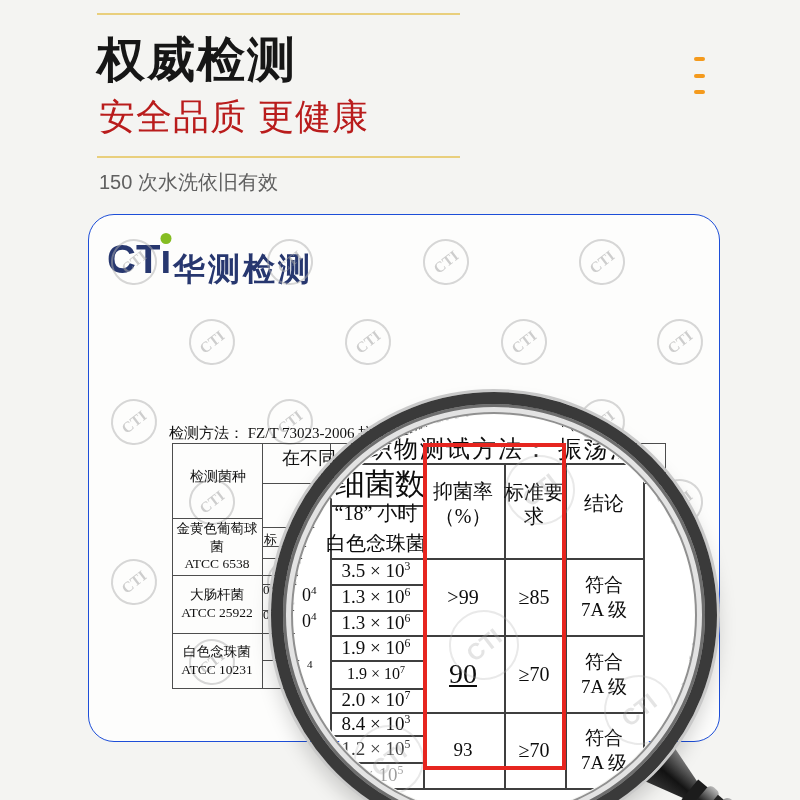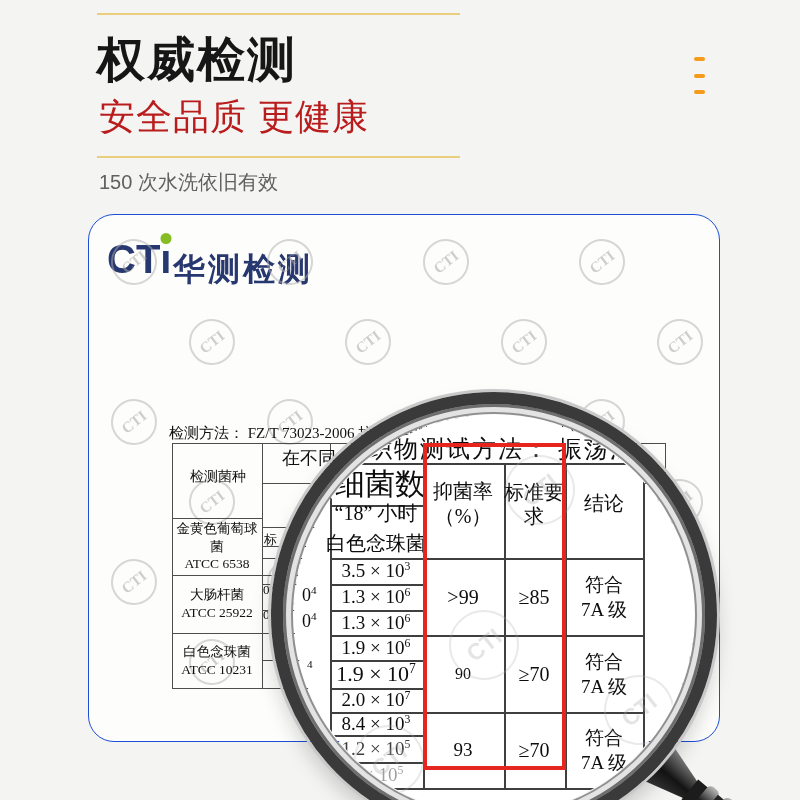--- a/index.html
+++ b/index.html
@@ -176,32 +176,32 @@
   <div class="ltext" style="left:169px;top:76px;font-size:20px;">抑菌率</div>
   <div class="ltext" style="left:169px;top:101px;font-size:20px;">（%）</div>
   <div class="ltext" style="left:240px;top:77px;font-size:20px;">标准要</div>
   <div class="ltext" style="left:240px;top:101px;font-size:20px;">求</div>
   <div class="ltext" style="left:310px;top:88px;font-size:20px;">结论</div>
   <div id="lens-counts">
       <div class="ltext" style="left: 82px; top: 156px; font-size: 19px;">3.5 × 10<sup>3</sup></div>
       <div class="ltext" style="left: 82px; top: 182px; font-size: 19px;">1.3 × 10<sup>6</sup></div>
       <div class="ltext" style="left: 82px; top: 207.5px; font-size: 19px;">1.3 × 10<sup>6</sup></div>
       <div class="ltext" style="left: 82px; top: 232.5px; font-size: 19px;">1.9 × 10<sup>6</sup></div>
-      <div class="ltext" style="left: 82px; top: 259px; font-size: 22px;">1.9 × 10<sup>7</sup></div>
+      <div class="ltext" style="left: 82px; top: 259px; font-size: 16px;">1.9 × 10<sup>7</sup></div>
       <div class="ltext" style="left: 82px; top: 285px; font-size: 19px;">2.0 × 10<sup>7</sup></div>
       <div class="ltext" style="left: 82px; top: 308.5px; font-size: 19px;">8.4 × 10<sup>3</sup></div>
       <div class="ltext" style="left: 82px; top: 333.5px; font-size: 19px; opacity: 0.8;">1.2 × 10<sup>5</sup></div>
       <div class="ltext" style="left: 82px; top: 360px; font-size: 19px; opacity: 0.4;">1 × 10<sup>5</sup></div>
     </div>
   <div id="lens-groups">
       <div class="ltext" style="left: 169px; top: 181.5px; font-size: 20px;">&gt;99</div>
       <div class="ltext" style="left: 240px; top: 181.5px; font-size: 20px;">≥85</div>
       <div class="ltext" style="left: 310px; top: 169.5px; font-size: 19px;">符合</div>
       <div class="ltext" style="left: 310px; top: 194.5px; font-size: 19px;">7A 级</div>
-      <div class="ltext" style="left: 169px; top: 258.5px; font-size: 16px;">90</div>
+      <div class="ltext" style="left: 169px; top: 258.5px; font-size: 28px; text-decoration: underline;">90</div>
       <div class="ltext" style="left: 240px; top: 258.5px; font-size: 20px;">≥70</div>
       <div class="ltext" style="left: 310px; top: 246.5px; font-size: 19px;">符合</div>
       <div class="ltext" style="left: 310px; top: 271.5px; font-size: 19px;">7A 级</div>
       <div class="ltext" style="left: 169px; top: 335px; font-size: 19px;">93</div>
       <div class="ltext" style="left: 240px; top: 335px; font-size: 20px;">≥70</div>
       <div class="ltext" style="left: 310px; top: 323px; font-size: 19px;">符合</div>
       <div class="ltext" style="left: 310px; top: 348px; font-size: 19px;">7A 级</div>
     </div>
   <div id="lens-stamps">
       <div class="stamp" style="left: 211px; top: 40px; width: 66px; height: 66px; transform: rotate(-38deg); font-size: 23px; opacity: 0.55;">CTI</div>

